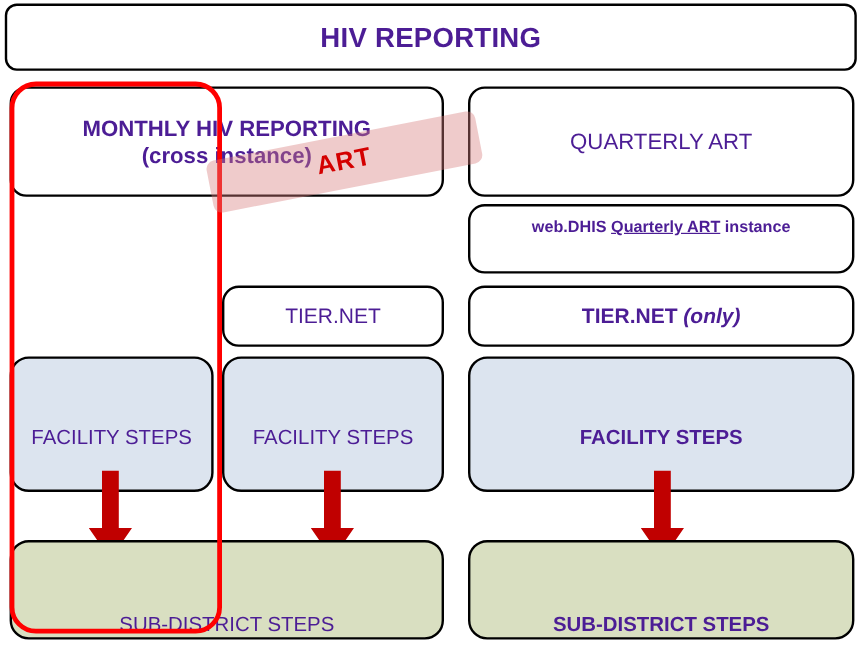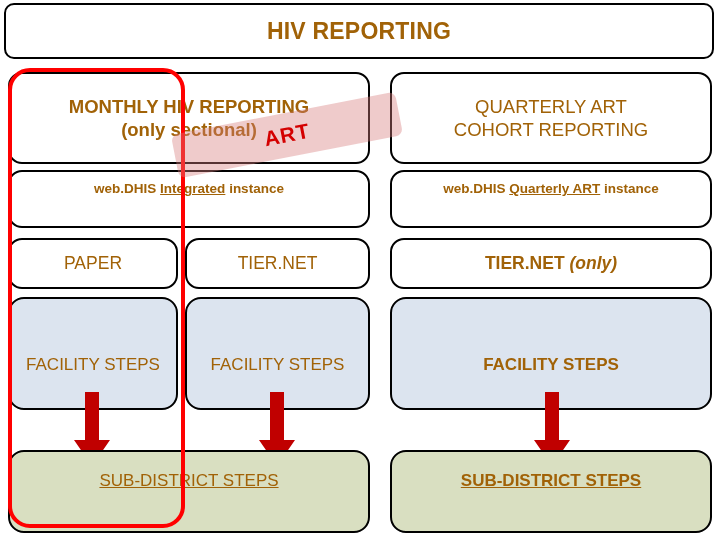--- a/index.html
+++ b/index.html
@@ -26,21 +26,21 @@
   .box {
     position: absolute;
     box-sizing: border-box;
     border: 2px solid #000000;
     border-radius: 14px;
     background: #ffffff;
     display: flex;
     align-items: center;
     justify-content: center;
     text-align: center;
-    color: #a16207;
+    color: #4c1d95;
     line-height: 1.25;
   }
 
   
   #title-box {
     left: 4px; top: 3px;
     width: 710px; height: 56px;
     border-radius: 10px;
     font-size: 23px;
     font-weight: bold;
@@ -114,23 +114,22 @@
   #facility-mid-box   { left: 185px; top: 297px; width: 185px; height: 113px; }
   #facility-right-box {
     left: 390px; top: 297px; width: 322px; height: 113px;
     font-weight: bold; font-size: 17px;
   }
 
   
   .subdistrict {
     background: #d9dfc1;
     border-radius: 16px;
-    align-items: flex-start;
-    padding-top: 18px;
-    text-decoration: underline;
+    align-items: flex-end;
+    padding-top: 0;
   }
   #subdistrict-left-box  {
     left: 8px; top: 450px; width: 362px; height: 83px;
     font-size: 17px; font-weight: normal;
   }
   #subdistrict-right-box {
     left: 390px; top: 450px; width: 322px; height: 83px;
     font-size: 17px; font-weight: bold;
   }
 
@@ -181,46 +180,37 @@
 
 <div id="slide">
 
   <div class="box" id="title-box">
     <span>HIV REPORTING</span>
   </div>
 
   <div class="box" id="monthly-box">
     <div>
       <div>MONTHLY HIV REPORTING</div>
-      <div>(only sectional)</div>
+      <div>(cross instance)</div>
     </div>
   </div>
 
   <div class="box" id="quarterly-box">
     <div>
       <div>QUARTERLY ART</div>
-      <div>COHORT REPORTING</div>
     </div>
   </div>
 
-  <div class="box" id="webdhis-integrated-box">
-    <div>
-      <span>web.DHIS </span><span class="underlined">Integrated</span><span> instance</span>
-    </div>
-  </div>
 
   <div class="box" id="webdhis-quarterly-box">
     <div>
       <span>web.DHIS </span><span class="underlined">Quarterly ART</span><span> instance</span>
     </div>
   </div>
 
-  <div class="box" id="paper-box">
-    <span>PAPER</span>
-  </div>
 
   <div class="box" id="tiernet-box">
     <span>TIER.NET</span>
   </div>
 
   <div class="box" id="tiernet-only-box">
     <span><span>TIER.NET </span><span class="italic-note">(only)</span></span>
   </div>
 
   <div class="box facility" id="facility-left-box">

